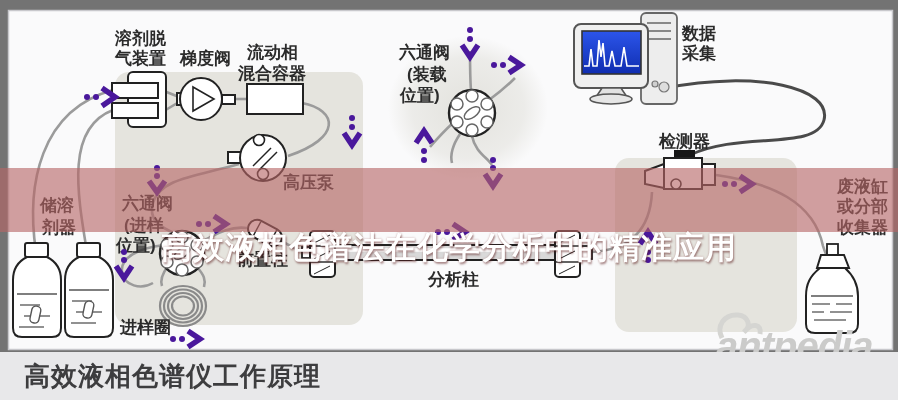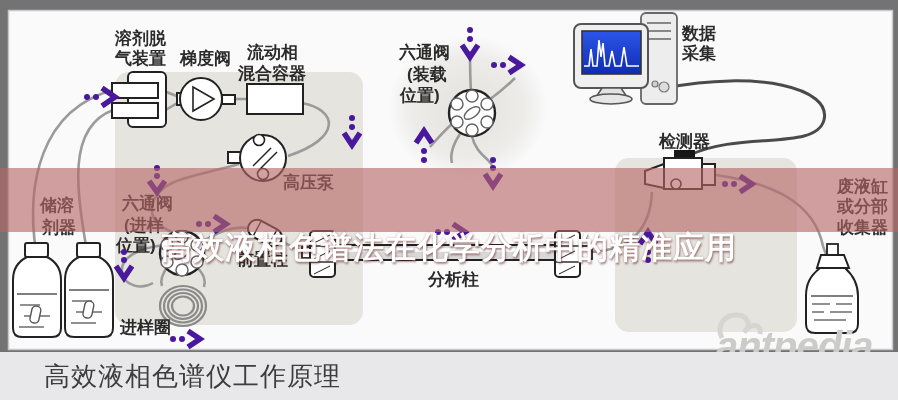--- a/index.html
+++ b/index.html
@@ -15,21 +15,21 @@
   .title-banner span{
     color:#ffffff;font-size:31px;font-weight:800;letter-spacing:1px;
     text-shadow:1px 2px 2px rgba(90,30,30,.45), 0 0 2px rgba(120,40,40,.4);
     white-space:nowrap;
   }
   .caption-bar{
     position:absolute;left:0;top:352px;width:898px;height:48px;
     background:#e8e8ea;display:flex;align-items:center;
   }
   .caption-bar span{
-    margin-left:44px;font-size:26px;color:#3d3d3f;font-weight:400;letter-spacing:1px;
+    margin-left:24px;font-size:26px;color:#3d3d3f;font-weight:700;letter-spacing:1px;
   }
   text.lbl{font-family:"Liberation Sans",sans-serif;font-size:17px;font-weight:600;fill:#2b2b2b;}
   .wm{font-family:"Liberation Sans",sans-serif;font-size:40px;font-weight:600;font-style:italic;fill:#cbcbca;letter-spacing:-1px;}
 </style>
 </head>
 <body>
 
 <div class="stage">
 
 <svg width="898" height="400" viewBox="0 0 898 400">

